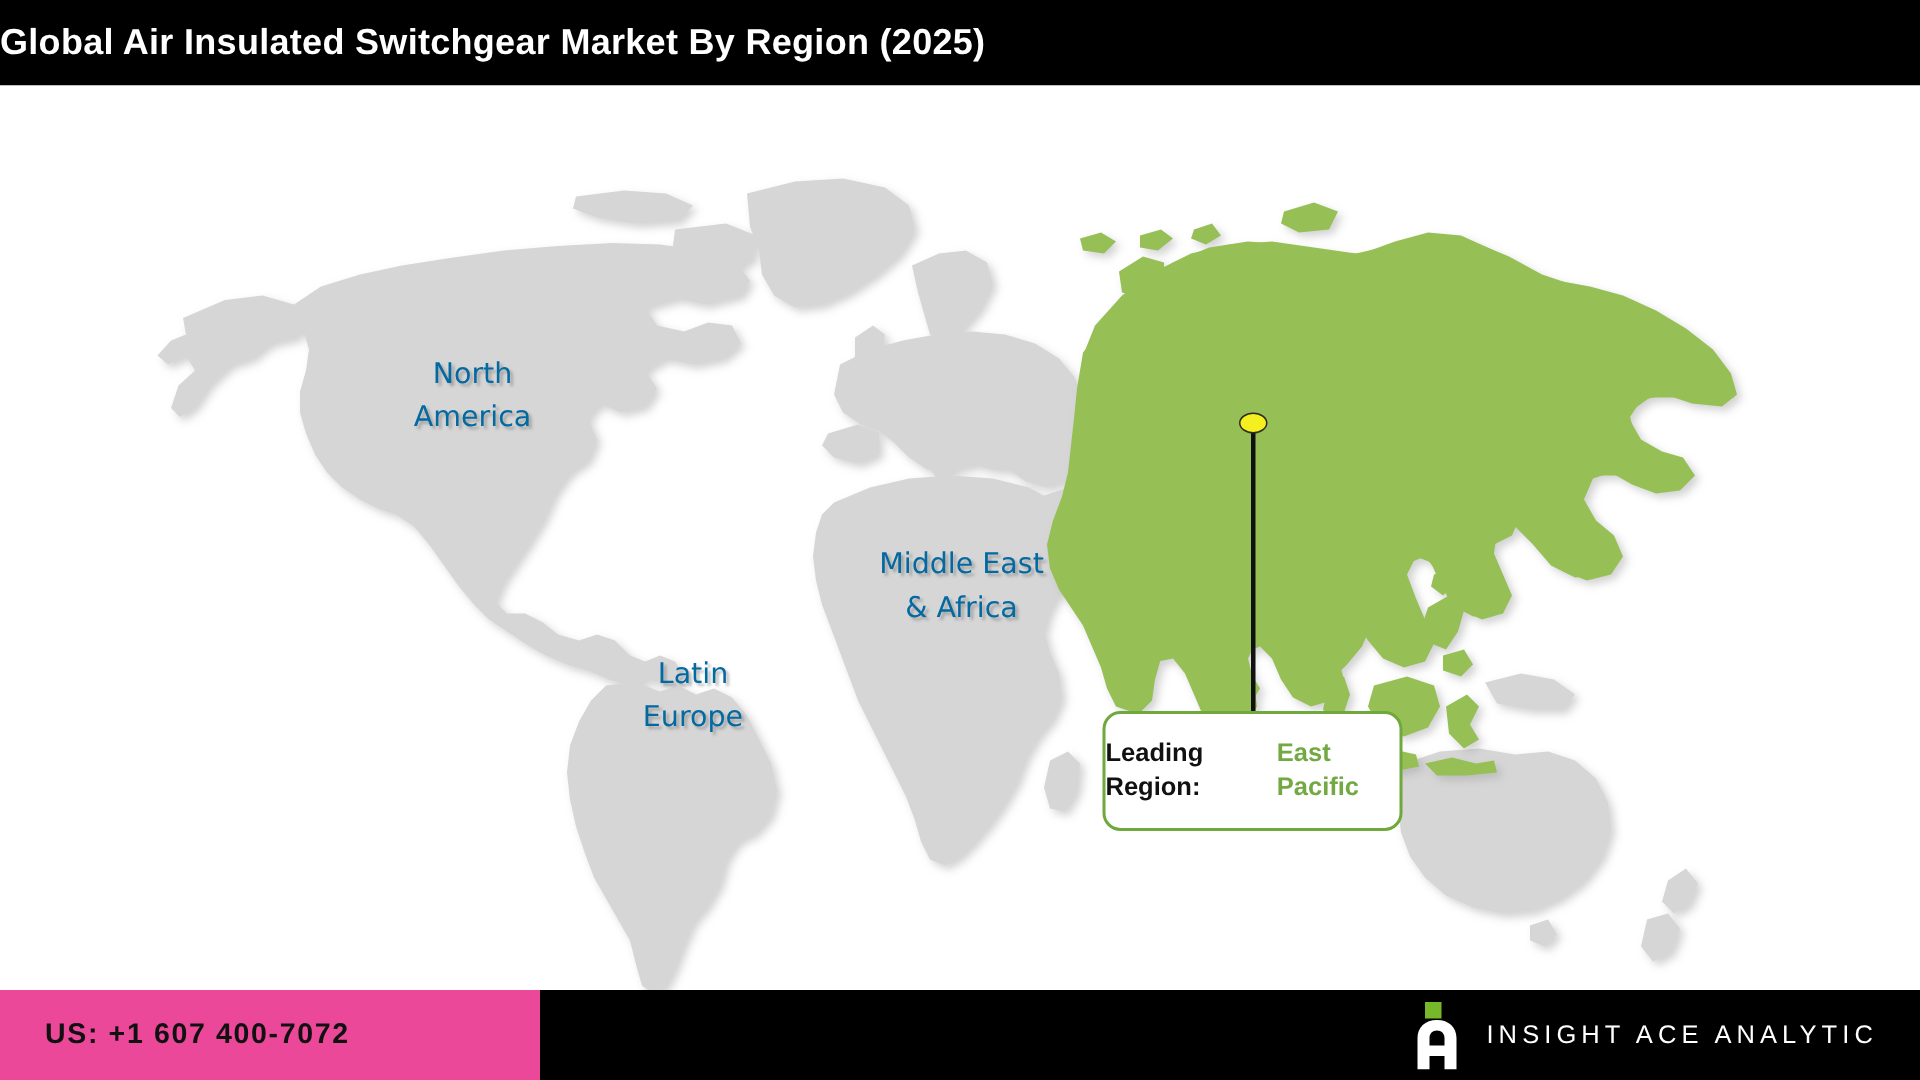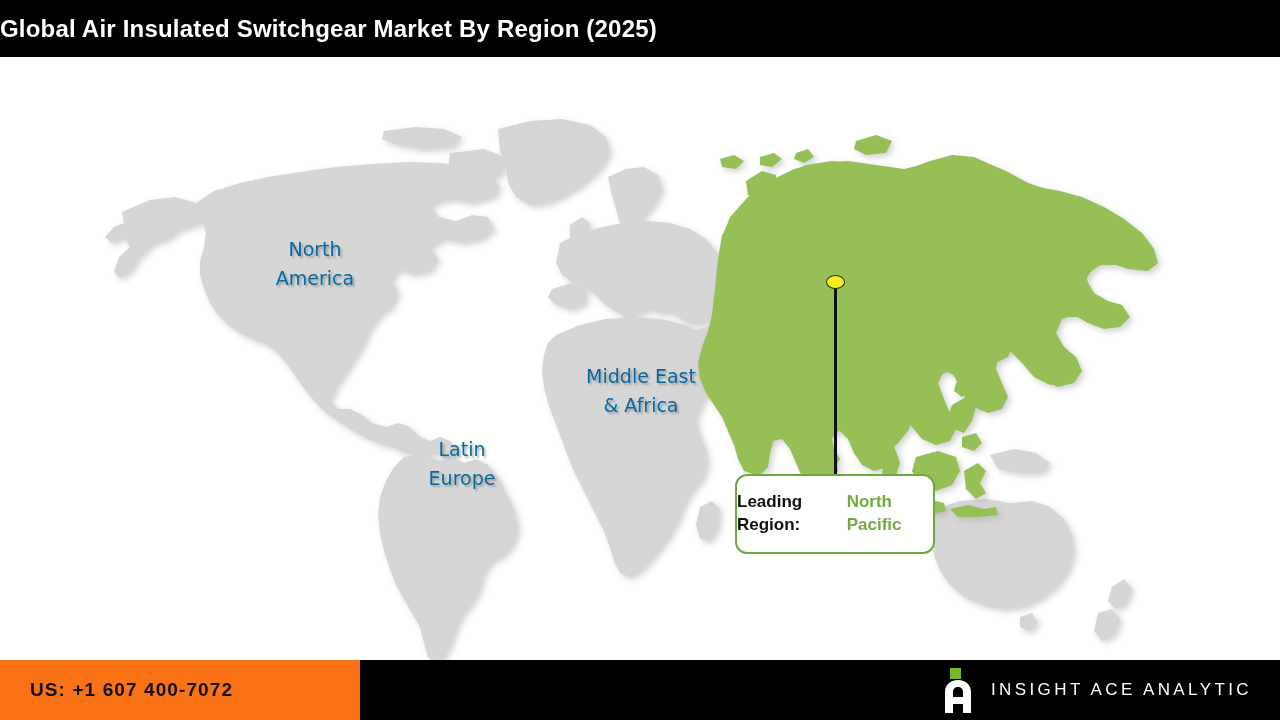--- a/index.html
+++ b/index.html
@@ -123,21 +123,21 @@
   #footer-bar {
     position: absolute;
     left: 0; top: 660px;
     width: 1280px; height: 60px;
     background: #000000;
   }
   #footer-phone-block {
     position: absolute;
     left: 0; top: 0;
     width: 360px; height: 60px;
-    background: #f97316;
+    background: #ec4899;
     display: flex;
     align-items: center;
   }
   #footer-phone-text {
     margin-left: 30px;
     color: #111111;
     font-size: 19px;
     font-weight: bold;
     letter-spacing: 1.1px;
     font-family: "Liberation Sans", sans-serif;
@@ -339,21 +339,21 @@
 &amp; Africa</div>
 
   <div class="region-label" id="label-latin-america">Latin
 Europe</div>
 
   <div id="leader-line"></div>
   <div id="marker-dot"></div>
 
   <div id="callout-box">
     <div id="callout-title">Leading Region:</div>
-    <div id="callout-region">North Pacific</div>
+    <div id="callout-region">East Pacific</div>
   </div>
 
 </div>
 
 <div id="footer-bar">
 
   <div id="footer-phone-block">
     <div id="footer-phone-text">US: +1 607 400-7072</div>
   </div>
 

